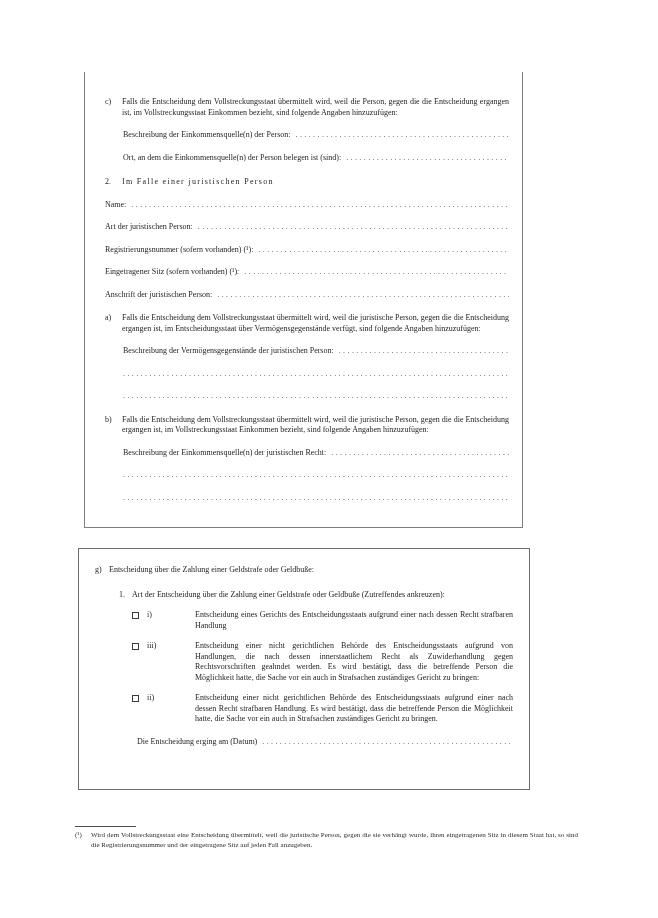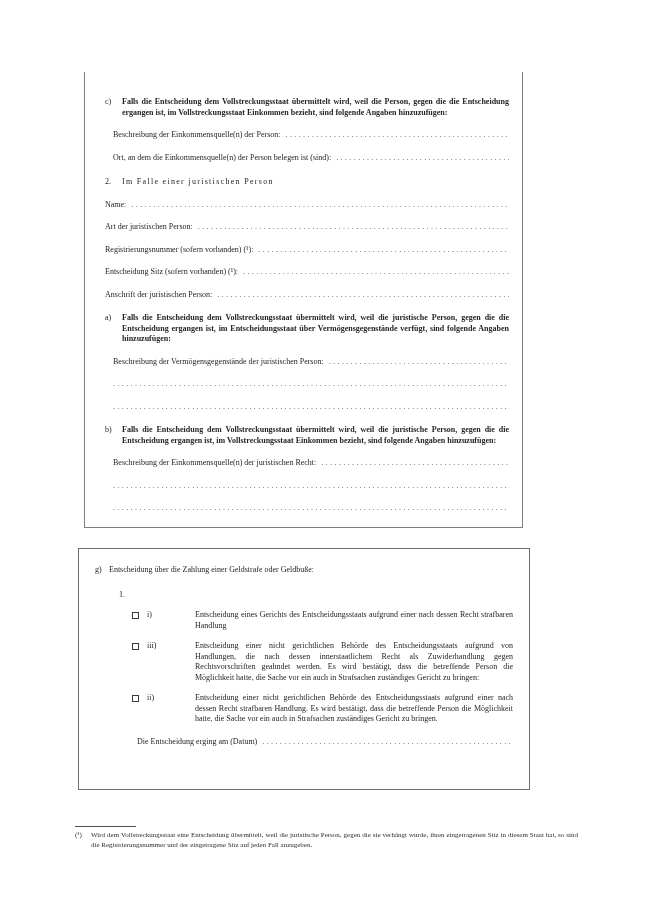--- a/index.html
+++ b/index.html
@@ -29,24 +29,24 @@
   #box2 {
     left: 78px; top: 548px; width: 452px; height: 242px;
     border: 1px solid #6e6e6e;
     padding: 16px 16px 0 16px;
   }
 
   
   .txt { font-size: 8px; line-height: 10.5px; }
   .hang { display: flex; }
   .hang .lbl { flex: 0 0 17px; }
-  .hang .body { flex: 1 1 auto; text-align: justify; font-weight: bold; }
+  .hang .body { flex: 1 1 auto; text-align: justify; }
 
   .field { display: flex; margin-top: 12px; }
-  .field.ind { margin-left: 8px; }
+  .field.ind { margin-left: 18px; }
   .field .flabel { white-space: nowrap; padding-right: 5px; }
   .dotfill {
     flex: 1 1 auto;
     overflow: hidden;
     white-space: nowrap;
     letter-spacing: 2.4px;
     color: #3c3c3c;
   }
 
   .para { margin-top: 13px; }
@@ -123,21 +123,21 @@
     </div>
     <div class="field">
       <span class="flabel">Art der juristischen Person:</span>
       <span class="dotfill">................................................................................................................................................................................................................................................................................................................................................................................................................</span>
     </div>
     <div class="field">
       <span class="flabel">Registrierungsnummer (sofern vorhanden) (¹):</span>
       <span class="dotfill">................................................................................................................................................................................................................................................................................................................................................................................................................</span>
     </div>
     <div class="field">
-      <span class="flabel">Entscheidung Sitz (sofern vorhanden) (¹):</span>
+      <span class="flabel">Eingetragener Sitz (sofern vorhanden) (¹):</span>
       <span class="dotfill">................................................................................................................................................................................................................................................................................................................................................................................................................</span>
     </div>
     <div class="field">
       <span class="flabel">Anschrift der juristischen Person:</span>
       <span class="dotfill">................................................................................................................................................................................................................................................................................................................................................................................................................</span>
     </div>
 
     <div class="hang para">
       <span class="lbl">a)</span>
       <span class="body">Falls die Entscheidung dem Vollstreckungsstaat übermittelt wird, weil die juristische Person, gegen die die Entscheidung ergangen ist, im Entscheidungsstaat über Vermögensgegenstände verfügt, sind folgende Angaben hinzuzufügen:</span>
@@ -173,20 +173,21 @@
 
   <div id="box2" class="formbox txt">
 
     <div class="grow">
       <span class="lbl">g)</span>
       <span class="body">Entscheidung über die Zahlung einer Geldstrafe oder Geldbuße:</span>
     </div>
 
     <div class="numrow">
       <span class="lbl">1.</span>
+      <span class="body">Art der Entscheidung über die Zahlung einer Geldstrafe oder Geldbuße (Zutreffendes ankreuzen):</span>
     </div>
 
     <div class="option">
       <span class="cbslot"><span class="checkbox"></span></span>
       <span class="numeral">i)</span>
       <span class="body">Entscheidung eines Gerichts des Entscheidungsstaats aufgrund einer nach dessen Recht strafbaren Handlung</span>
     </div>
 
     <div class="option">
       <span class="cbslot"><span class="checkbox"></span></span>

